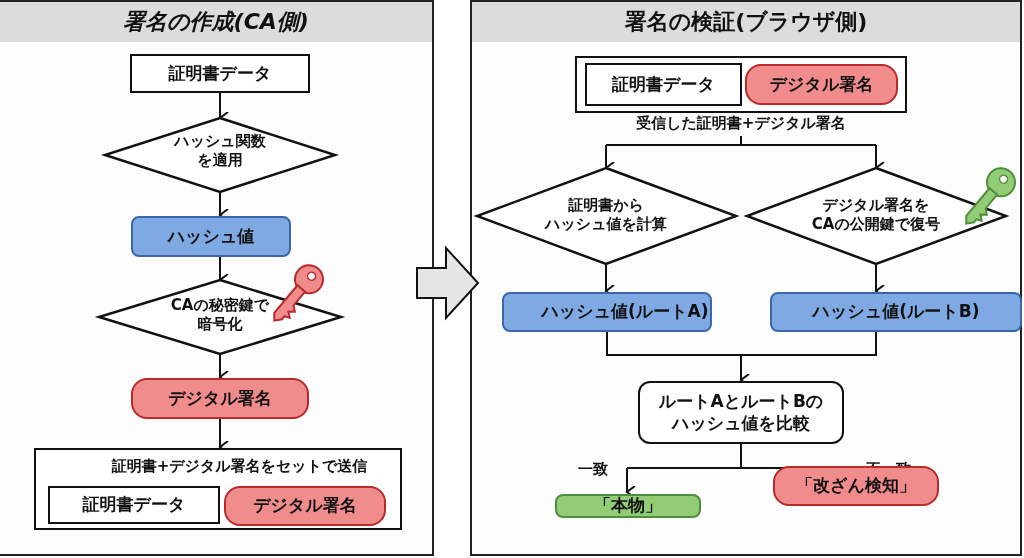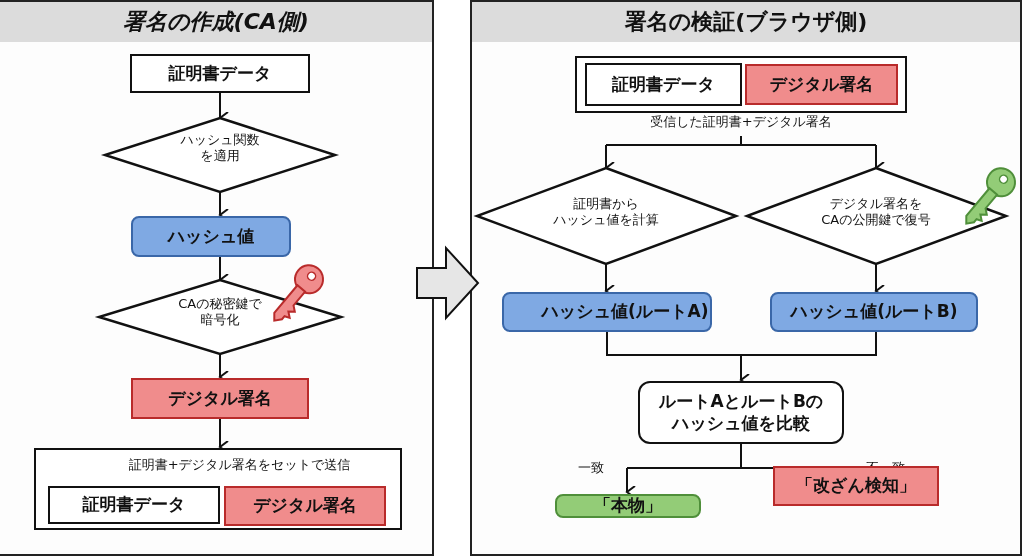--- a/index.html
+++ b/index.html
@@ -23,25 +23,25 @@
     display: flex; align-items: center; justify-content: center;
     font-size: 22px; font-weight: bold; color: #111;
   }
   .box {
     position: absolute; box-sizing: border-box;
     display: flex; align-items: center; justify-content: center;
     font-weight: bold; font-size: 17px; text-align: center; line-height: 1.25;
   }
   .plain { border: 2px solid #111; background: #fff; }
   .blue { border: 2px solid #3a67a8; background: #7fa9e3; border-radius: 8px; }
-  .red { border: 2px solid #b92b2b; background: #f08c8c; border-radius: 0; }
+  .red { border: 2px solid #b92b2b; background: #f08c8c; border-radius: 16px; }
   .green { border: 2px solid #4f8f3a; background: #93cc77; border-radius: 8px; }
   .rounded { border: 2px solid #111; background: #fff; border-radius: 12px; }
   .label {
-    position: absolute; font-weight: normal; font-size: 13px; white-space: nowrap;
+    position: absolute; font-weight: bold; font-size: 15px; white-space: nowrap;
     text-align: center; line-height: 1.25;
   }
   svg.overlay { position: absolute; left: 0; top: 0; pointer-events: none; }
 </style>
 </head>
 <body>
 
 <div class="panel" id="panel-left">
   <div class="panel-header">署名の作成(CA側)</div>
 </div>
@@ -134,21 +134,21 @@
 <div class="label" style="left:575px;top:114px;width:332px;">受信した証明書+デジタル署名</div>
 
 <div class="label" style="left:506px;top:196px;width:200px;white-space:pre-line;">証明書から
 ハッシュ値を計算</div>
 <div class="label" style="left:776px;top:196px;width:200px;white-space:pre-line;">デジタル署名を
 CAの公開鍵で復号</div>
 
 <div class="box blue" style="left:502px;top:292px;width:210px;height:40px;padding-left:36px;">
   <span>ハッシュ値(ルートA)</span>
 </div>
-<div class="box blue" style="left:770px;top:292px;width:208px;height:40px;">
+<div class="box blue" style="left:770px;top:292px;width:252px;height:40px;">
   <span>ハッシュ値(ルートB)</span>
 </div>
 
 <div class="box rounded" style="left:638px;top:381px;width:206px;height:63px;white-space:pre-line;">
   <span>ルートAとルートBの
 ハッシュ値を比較</span>
 </div>
 
 <div class="label" style="left:578px;top:460px;">一致</div>
 <div class="label" style="left:866px;top:460px;text-align:right;">不一致</div>

